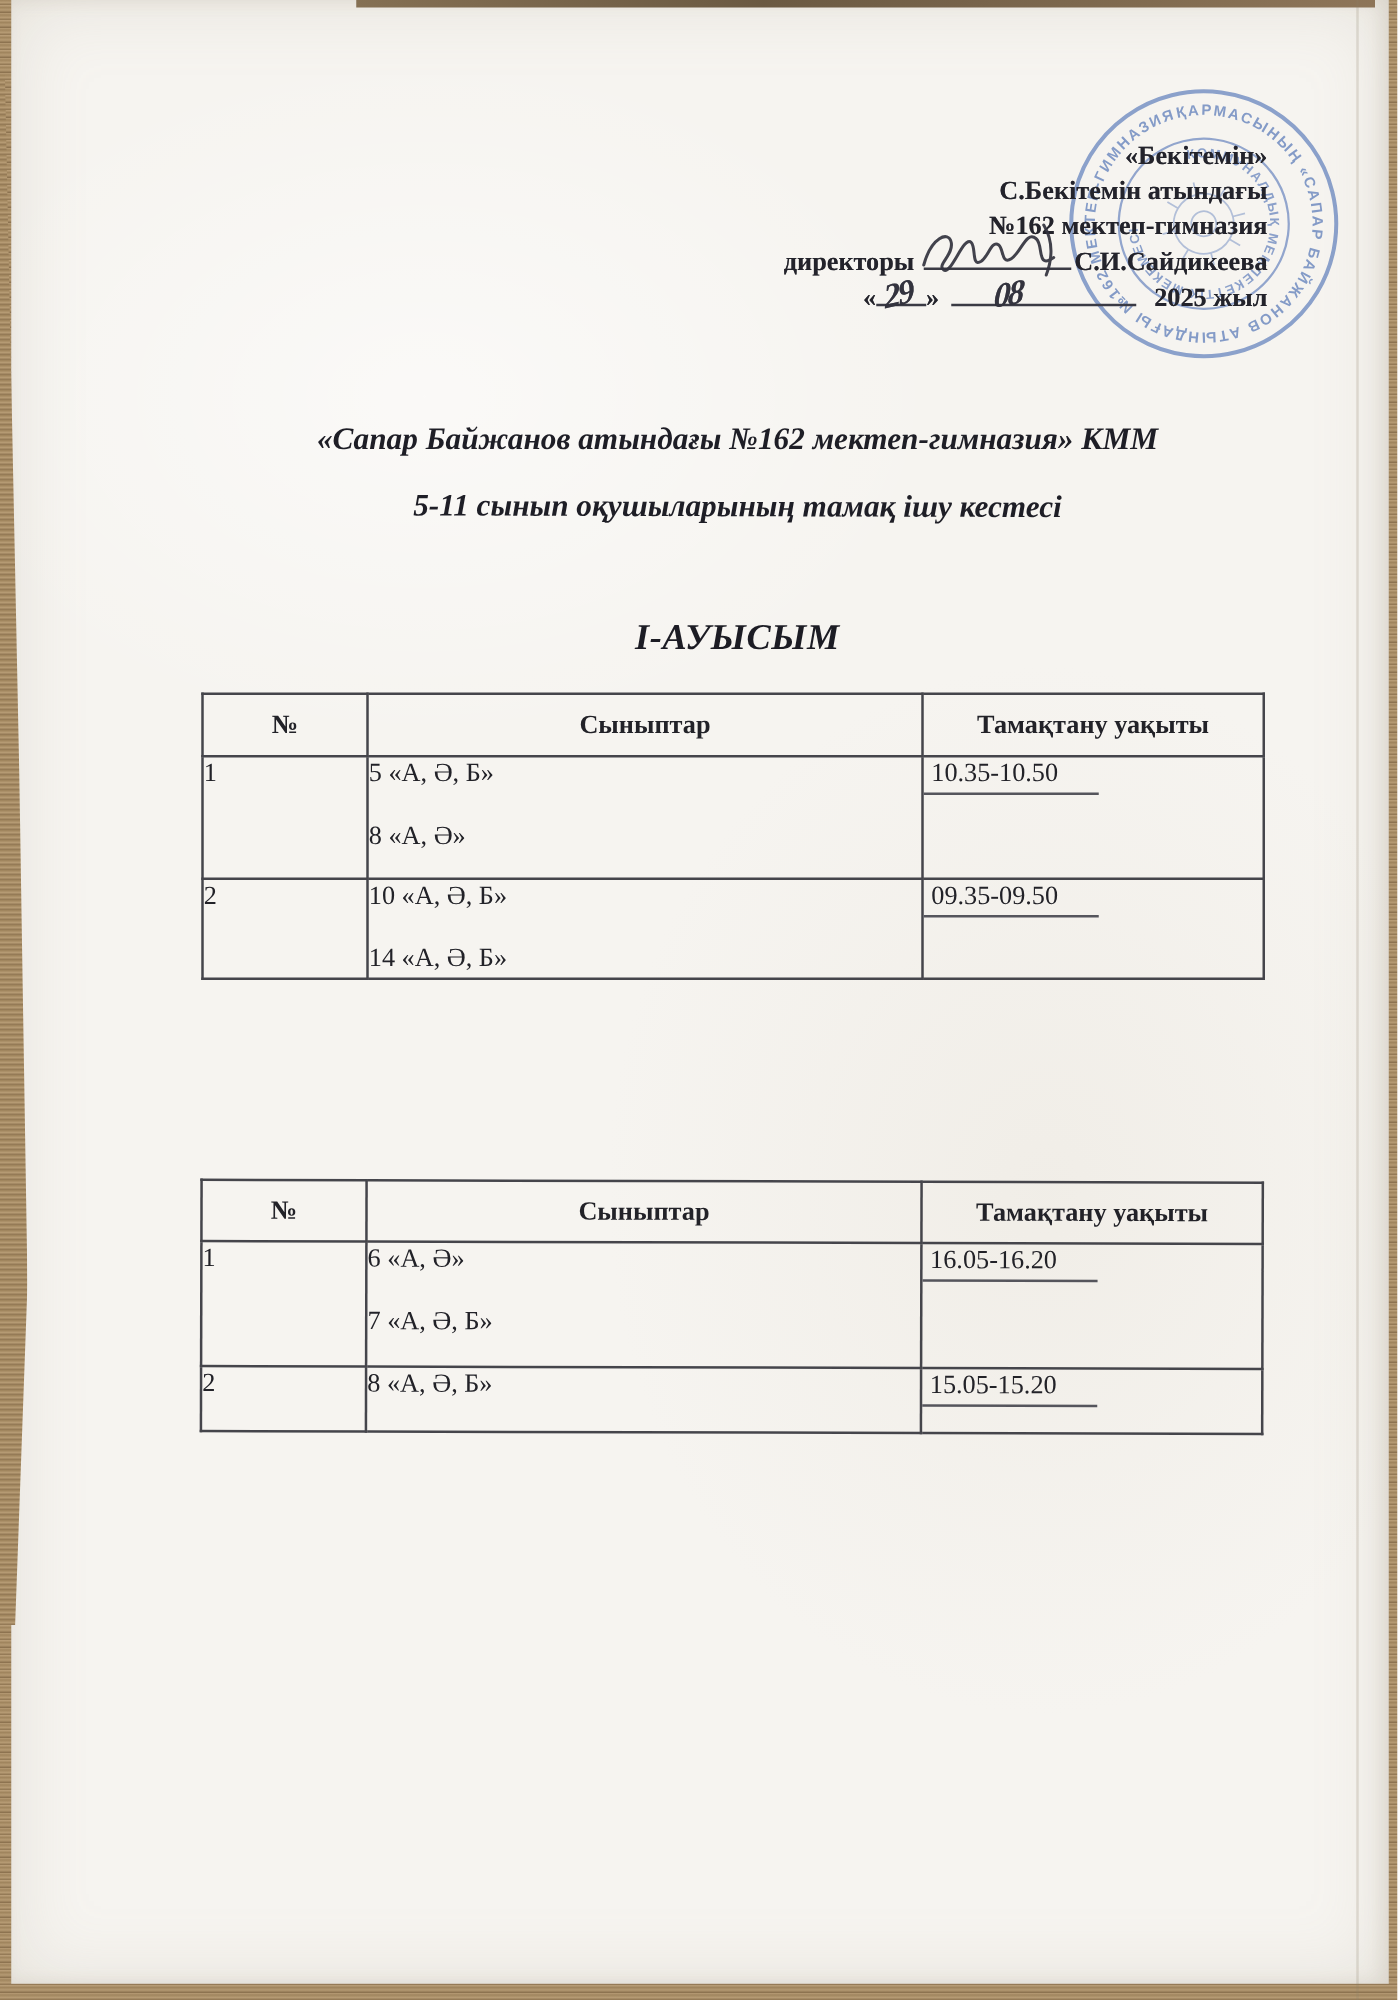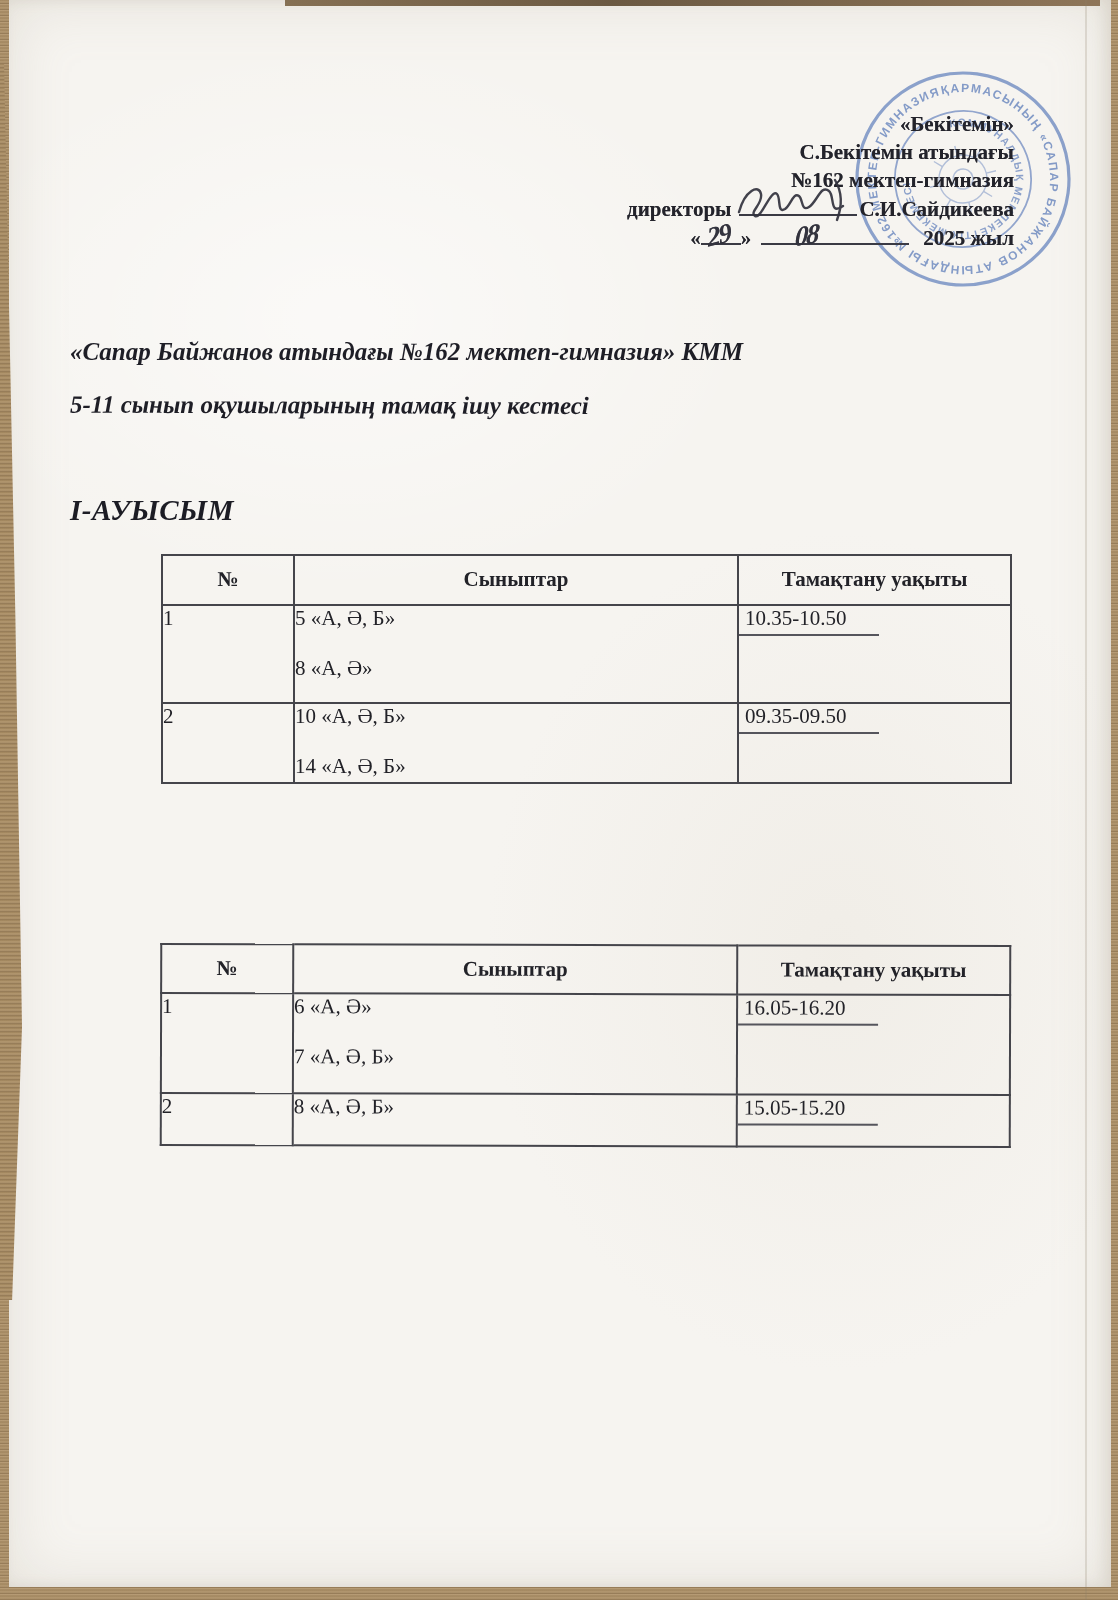--- a/index.html
+++ b/index.html
@@ -38,24 +38,24 @@
   .u-month{display:inline-block;position:relative;width:148px;border-bottom:2px solid #3a3a44;height:20px;vertical-align:baseline;margin:0 14px 0 10px;}
   .hand{position:absolute;left:6px;bottom:-6px;font-style:italic;font-weight:bold;font-size:27px;
     color:#33333e;transform:rotate(-14deg) skewX(-8deg);letter-spacing:-2px;}
   .u-month .hand{left:34px;transform:rotate(-10deg) skewX(-14deg);}
 
   
   .stamp{position:absolute;left:846px;top:62px;width:234px;height:234px;mix-blend-mode:multiply;opacity:.85;}
   .stamp svg{transform:rotate(-14deg);}
 
   
-  .doc-title{position:absolute;left:70px;top:338px;width:1040px;text-align:left;
+  .doc-title{position:absolute;left:70px;top:338px;width:1040px;text-align:center;
     font-weight:bold;font-style:italic;font-size:25px;color:#1e1e26;}
   .doc-title .t2{margin-top:26px;}
-  .shift-heading{position:absolute;left:70px;width:1040px;
+  .shift-heading{position:absolute;left:70px;width:1040px;text-align:center;
     font-weight:bold;font-size:29px;letter-spacing:.5px;color:#1c1c24;}
   .h1{top:494px;font-style:italic;}
   .h2{top:884px;font-style:normal;}
 
   
   table.sched{position:absolute;border-collapse:collapse;table-layout:fixed;width:849px;
     font-size:21px;color:#222228;background:transparent;}
   table.sched th,table.sched td{border:2px solid #45454b;vertical-align:top;padding:0;}
   table.sched th{font-weight:bold;text-align:center;padding-top:11px;font-size:21px;}
   .t1{left:161px;top:554px;}

